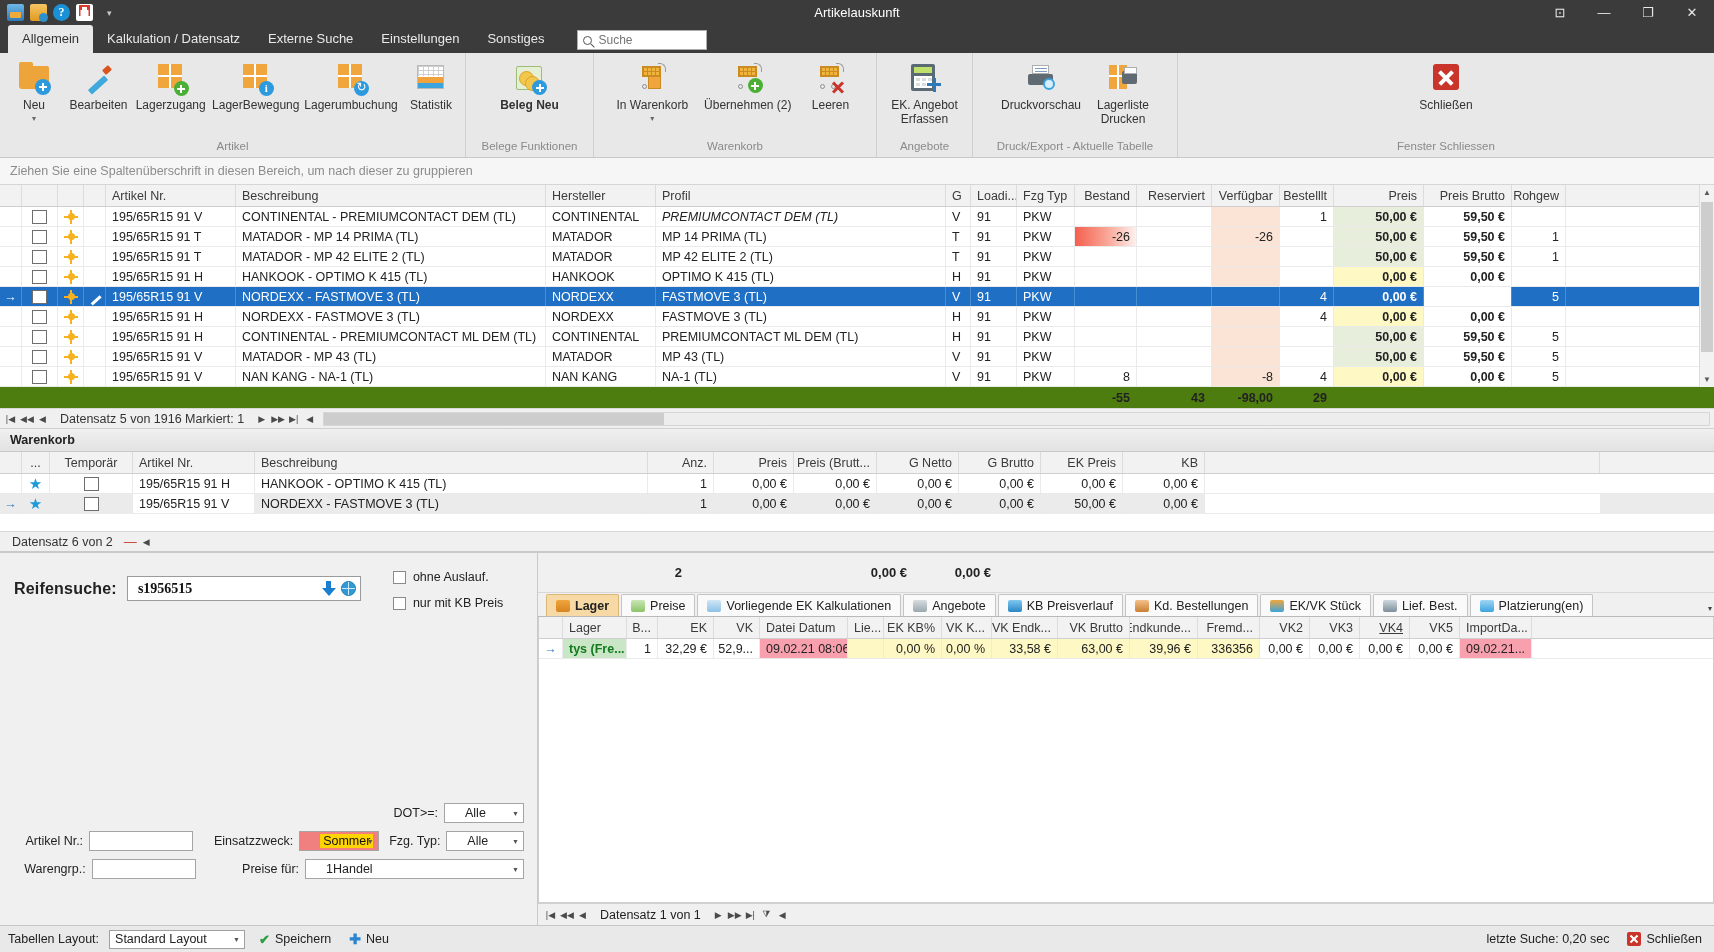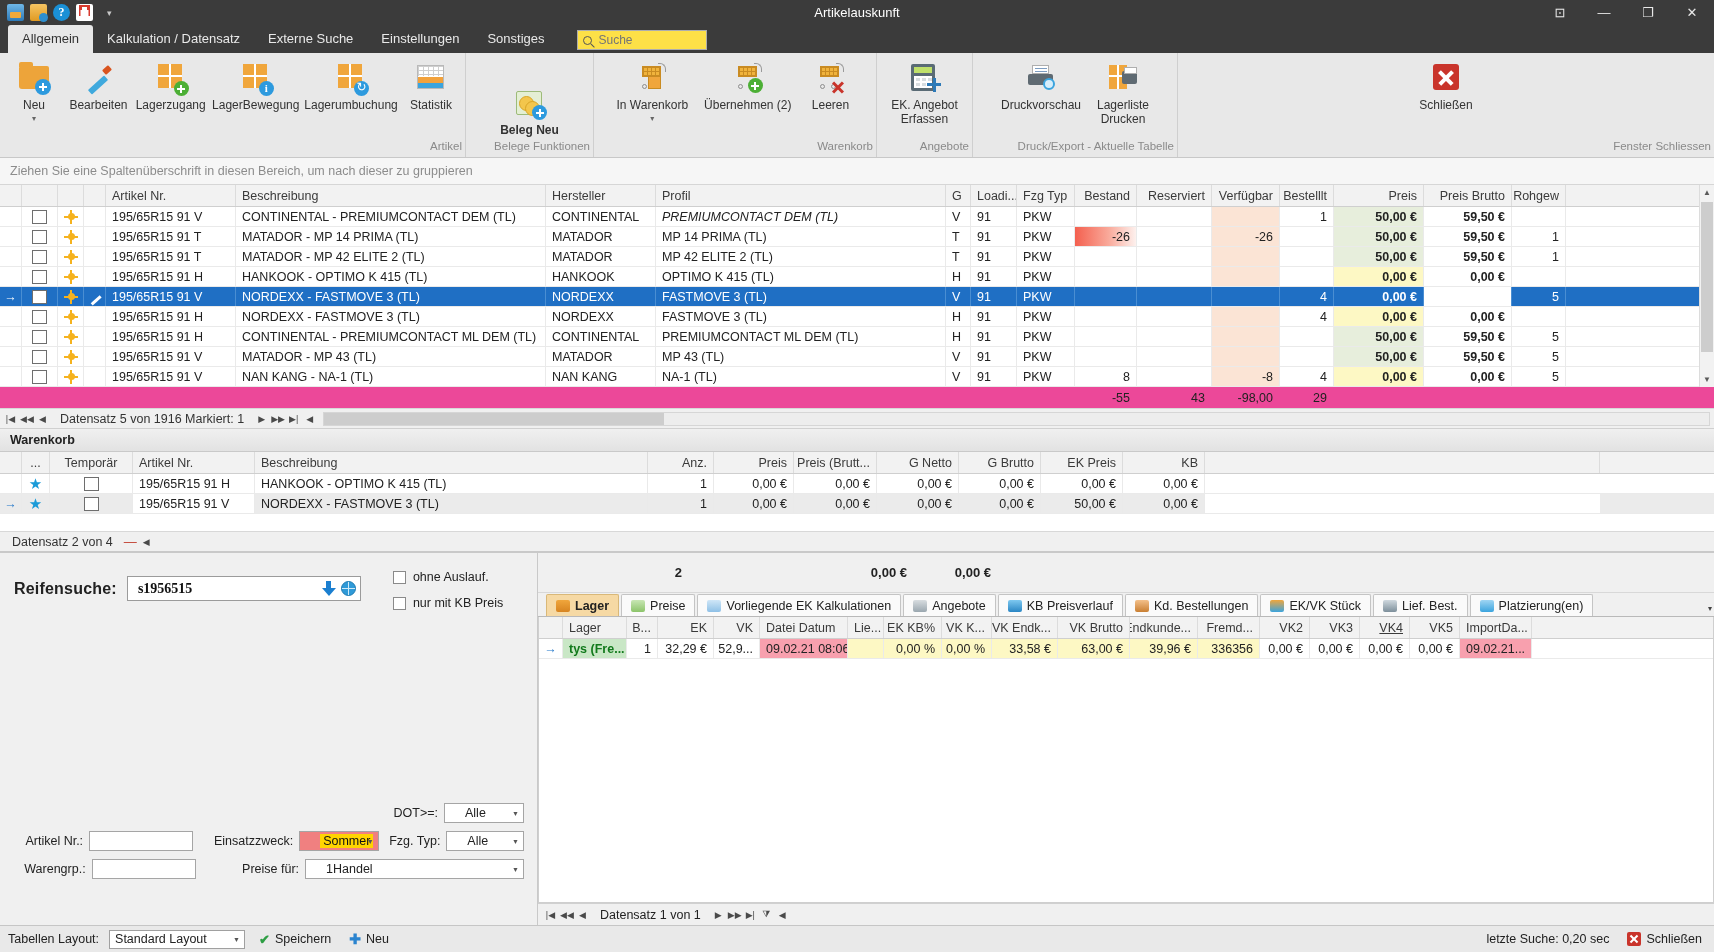--- a/index.html
+++ b/index.html
@@ -44,37 +44,37 @@
   .ribbon-tabs {
     height:28px; background:#3b3b3b; display:flex; align-items:flex-end; flex:none;
     padding-left:8px; position:relative;
   }
   .rtab {
     padding:5px 14px 6px 14px; font-size:13px; color:#e9e9e9; height:28px;
     display:flex; align-items:center; white-space:nowrap;
   }
   .rtab.active { background:#e8e8e8; color:#333; border-top-left-radius:3px; border-top-right-radius:3px; }
   .ribbon-search {
-    margin-left:18px; margin-bottom:3px; width:130px; height:20px; background:#fde047;
+    margin-left:18px; margin-bottom:3px; width:130px; height:20px; background:#ffffff;
     border:1px solid #adadad; display:flex; align-items:center; padding:0 5px; gap:5px;
   }
   .ribbon-search .mg { width:9px; height:9px; border:1.4px solid #555; border-radius:50%; position:relative; flex:none;}
   .ribbon-search .mg:after{content:"";position:absolute;right:-4px;bottom:-3px;width:5px;height:1.4px;background:#555;transform:rotate(45deg);}
   .ribbon-search input { border:0; outline:0; font-size:12px; color:#7a7a7a; width:100%;
                          font-family:"Liberation Sans",sans-serif; background:transparent;}
 
   
   .ribbon {
     height:105px; background:#e8e8e8; display:flex; align-items:stretch; flex:none;
     border-bottom:1px solid #c8c8c8;
   }
   .rgroup { display:flex; flex-direction:column; position:relative; padding:0 3px; }
   .rgroup + .rgroup { border-left:1px solid #cfcfcf; }
   .rgroup-items { flex:1; display:flex; align-items:flex-start; padding-top:6px; }
-  .rgroup-title { height:20px; font-size:11.5px; color:#8a8a8a; text-align:right; line-height:18px; }
+  .rgroup-title { height:20px; font-size:11.5px; color:#8a8a8a; text-align:center; line-height:18px; }
   .ritem {
     width:auto; min-width:62px; padding:0 8px; display:flex; flex-direction:column;
     align-items:center; text-align:center; cursor:default;
   }
   .ritem .lbl { font-size:12px; color:#333; line-height:13.5px; margin-top:4px; white-space:nowrap; }
   .ritem.bold .lbl { font-weight:bold; }
   .ritem .caret { font-size:8px; color:#666; margin-top:1px; }
   .icon32 { width:34px; height:34px; position:relative; margin-top:2px; }
 
   
@@ -169,21 +169,21 @@
   .cb { width:15px; height:14px; border:1px solid #6e6e6e; background:#fff; display:inline-block; }
   .sun { width:14px; height:14px; position:relative; display:inline-block;}
   .sun:before{content:"";position:absolute;left:3.5px;top:3.5px;width:7px;height:7px;border-radius:50%;background:#f5b21e;}
   .sun:after{content:"";position:absolute;left:0;top:0;width:14px;height:14px;
      background:
        linear-gradient(90deg,transparent 46%,#f5b21e 46% 54%,transparent 54%),
        linear-gradient(0deg,transparent 46%,#f5b21e 46% 54%,transparent 54%);}
   .pencil-ic{width:12px;height:12px;position:relative;display:inline-block;}
   .pencil-ic:before{content:"";position:absolute;left:0;top:8px;width:12px;height:2.5px;background:#fff;transform:rotate(-42deg);}
 
-  .summaryrow { display:flex; height:22px; background:#ec4899; border-bottom:1px solid #d8d8d8; font-weight:normal; }
+  .summaryrow { display:flex; height:22px; background:#4d7c0f; border-bottom:1px solid #d8d8d8; font-weight:bold; }
   .summaryrow .c { border-right:1px solid transparent; padding:0 6px; display:flex; align-items:center;
                    justify-content:flex-end; font-size:12.5px; white-space:nowrap;}
 
   
   .navbar { height:20px; background:#f0f0f0; border-bottom:1px solid #d0d0d0; display:flex;
             align-items:center; gap:3px; padding:0 4px; font-size:12px; color:#333; flex:none;}
   .navbtn { width:13px; text-align:center; color:#4a4a4a; font-size:9px; cursor:default; }
   .navlabel { margin:0 8px; font-size:12.5px; white-space:nowrap;}
   .hscroll { flex:1; height:14px; background:#ededed; border:1px solid #d6d6d6; position:relative; margin-left:4px;}
   .hscroll .thumb { position:absolute; left:0; top:0; height:12px; background:#cdcdcd; }
@@ -340,21 +340,21 @@
             <span class="ic-chart"></span>
               <span class="ic-chart-g"></span>
           </div>
           <div class="lbl">Statistik</div>
         </div>
       </div>
       <div class="rgroup-title">Artikel</div>
     </div>
 
     <div class="rgroup" style="width:128px;">
-      <div class="rgroup-items" style="justify-content:center;align-items:flex-end;">
+      <div class="rgroup-items" style="justify-content:center;">
         <div class="ritem bold">
           <div class="icon32">
             <span class="ic-coins"></span>
               <span class="ic-badge-plus" style="width:15px;height:15px;"></span>
           </div>
           <div class="lbl">Beleg Neu</div>
         </div>
       </div>
       <div class="rgroup-title">Belege Funktionen</div>
     </div>
@@ -800,21 +800,21 @@
           <div class="c num" style="width: 82px; flex: 0 0 82px;">0,00 €</div>
           <div class="c num" style="width: 82px; flex: 0 0 82px;">0,00 €</div>
           <div class="c num" style="width: 82px; flex: 0 0 82px;">50,00 €</div>
           <div class="c num" style="width: 82px; flex: 0 0 82px;">0,00 €</div>
           <div class="c" style="width: 395px; flex: 0 0 395px; background: rgb(255, 255, 255); border-right: none;"></div>
         </div>
       </div>
     <div style="height:18px;background:#fff;border-bottom:1px solid #d8d8d8;"></div>
   </div>
   <div class="navbar" style="background:#f0f0f0;border-bottom:1px solid #c9c9c9;">
-    <span class="navlabel" style="margin-left:8px;">Datensatz 2 von 4</span>
+    <span class="navlabel" style="margin-left:8px;">Datensatz 6 von 2</span>
     <span class="navbtn" style="color:#c0392b;font-size:13px;">—</span>
     <span class="navbtn">◀</span>
   </div>
 
   <div class="bottom">
 
     <div class="bl">
       <div class="reifensuche-row">
         <div class="rs-label">Reifensuche:</div>
         <div class="rs-input">

